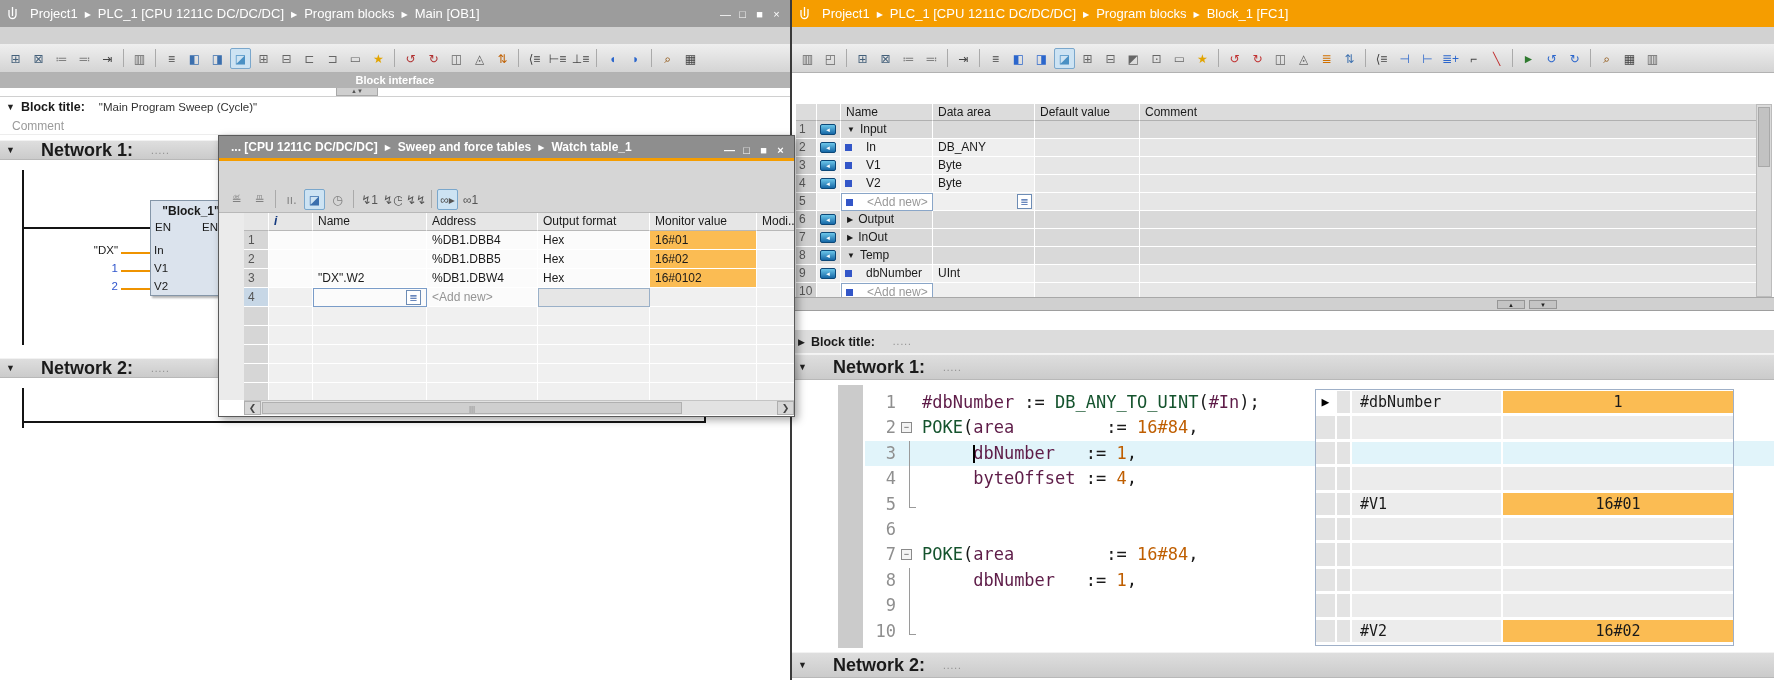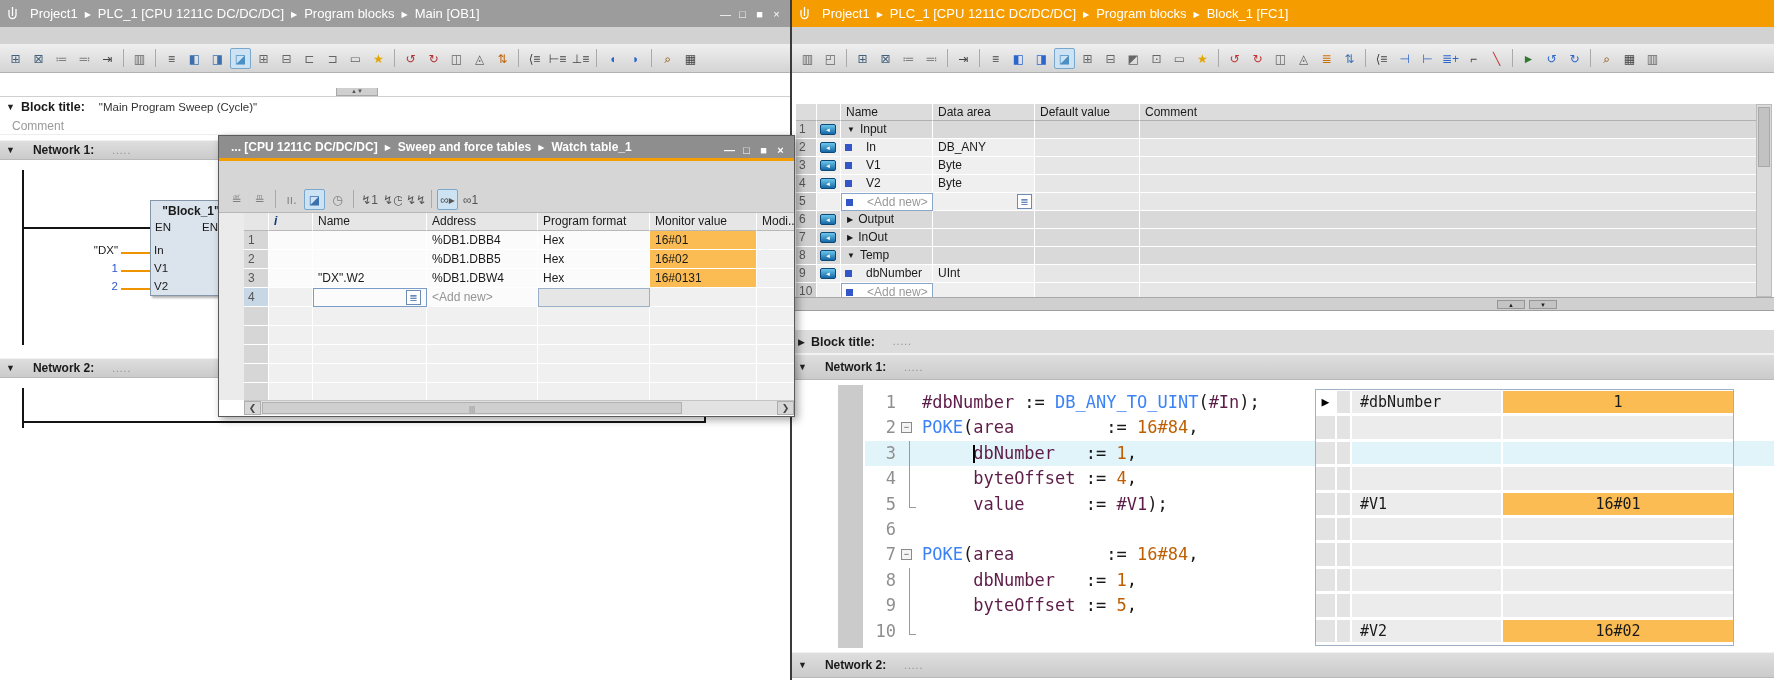--- a/index.html
+++ b/index.html
@@ -32,21 +32,21 @@
     border:1px solid #a8a8a8;border-top:none;font-size:6px;color:#555;text-align:center;line-height:7px}
   .bt-row{position:absolute;left:0;right:0;top:96px;height:20px;border-top:1px solid #d0d0d0;
     display:flex;align-items:center;background:#fff}
   .tri{font-size:9px;margin:0 6px 0 6px;color:#222}
   .b-label{font-weight:bold;font-size:12.5px}
   .b-value{margin-left:14px;font-size:11.5px;color:#333}
   .comment-row{position:absolute;left:0;right:0;top:117px;height:18px;color:#9a9a9a;
     padding-left:12px;line-height:18px;border-bottom:1px solid #ededed}
   .net-bar{position:absolute;left:0;right:0;height:20px;background:linear-gradient(#dedede,#cbcbcb);
     border-top:1px solid #f2f2f2;border-bottom:1px solid #b8b8b8;display:flex;align-items:center}
-  .net-label{font-weight:bold;font-size:12px;margin-left:12px}
+  .net-label{font-weight:bold;font-size:18px;margin-left:20px}
   .net-dots{color:#8e8e8e;font-size:10px;letter-spacing:1px;margin-left:18px}
   
   .lad-wire{position:absolute;background:#141414}
   .lad-wire-o{position:absolute;background:#ef9300}
   .lad-block{position:absolute;left:150px;top:200px;width:82px;height:96px;background:#dbe3ed;
     border:1px solid #8596a8;box-shadow:1.5px 1.5px 2px rgba(0,0,0,.3)}
   .lad-bname{position:absolute;left:0;right:0;top:3px;text-align:center;font-weight:bold;font-size:12px}
   .lad-txt{position:absolute;font-size:11.5px}
   .lad-operand{position:absolute;width:58px;text-align:right;font-size:11.5px}
   .lad-operand.numv{color:#2f55cc}
@@ -104,21 +104,21 @@
   .rn-bar{position:absolute;left:0;right:0;height:26px;background:linear-gradient(#dedede,#cbcbcb);
     border-top:1px solid #f2f2f2;border-bottom:1px solid #b8b8b8;display:flex;align-items:center}
   
   #code-area{position:absolute;left:0;right:0;top:381px;height:271px;background:#fff;overflow:hidden}
   .gutter{position:absolute;left:46px;top:4px;width:25px;height:263px;background:#cbcbcb}
   .code-line,.code-num{font-family:"DejaVu Sans Mono","Liberation Mono",monospace;font-size:17px;
     white-space:pre;position:absolute;line-height:25.4px;height:26px}
   .code-num{width:30px;text-align:right;color:#8f8f8f;left:74px}
   .code-line{left:130px}
   .c-var{color:#5e1c48}
-  .c-fn{color:#3b82f6}
+  .c-fn{color:#14532d}
   .c-num{color:#bf5e00}
   .c-pun{color:#1a1a1a}
   .hl-band{position:absolute;left:73px;width:911px;height:25px;background:#e1f4fa}
   .fold-box{position:absolute;left:109px;width:11px;height:11px;border:1px solid#8a8a8a;background:#f4f4f4;
     font-size:9px;line-height:9px;text-align:center;color:#444}
   .fold-v{position:absolute;left:117px;width:1px;background:#9a9a9a}
   .fold-f{position:absolute;left:117px;width:7px;height:1px;background:#9a9a9a}
   .cursor{position:absolute;left:181px;width:1.5px;height:18px;background:#000}
   
   #mon-pane{position:absolute;left:523px;top:389px;width:419px;height:257px;background:#fff;
@@ -188,20 +188,21 @@
         <span class="tbi" style="color: rgb(68, 68, 68);">⟨≡</span>
         <span class="tbi" style="color: rgb(68, 68, 68);">⊢≡</span>
         <span class="tbi" style="color: rgb(68, 68, 68);">⊥≡</span>
         <span class="tbsep"></span>
         <span class="tbi" style="color: rgb(43, 102, 204);">◖</span>
         <span class="tbi" style="color: rgb(43, 102, 204);">◗</span>
         <span class="tbsep"></span>
         <span class="tbi" style="color: rgb(138, 74, 0);">⌕</span>
         <span class="tbi" style="color: rgb(68, 68, 68);">▦</span>
       </div>
+    <div class="bi-bar"><span>Block interface</span></div>
     <div class="bi-handle">▲▼</div>
     <div class="bt-row">
       <span class="tri">▼</span>
       <span class="b-label">Block title:</span>
       <span class="b-value">"Main Program Sweep (Cycle)"</span>
     </div>
     <div class="comment-row">Comment</div>
     <div class="net-bar" style="top:140px">
       <span class="tri">▼</span>
       <span class="net-label">Network 1:</span>
@@ -468,32 +469,30 @@
         <div class="code-num" style="top: 59.8px;">3</div>
         <div class="fold-v" style="top: 59.8px; height: 25.4px;"></div>
         <div class="code-line" style="top: 59.8px;"><span class="c-pun">     </span><span class="c-var">dbNumber</span><span class="c-pun">   := </span><span class="c-num">1</span><span class="c-pun">,</span></div>
         <div class="cursor" style="top: 63.8px;"></div>
         <div class="code-num" style="top: 85.2px;">4</div>
         <div class="fold-v" style="top: 85.2px; height: 25.4px;"></div>
         <div class="code-line" style="top: 85.2px;"><span class="c-pun">     </span><span class="c-var">byteOffset</span><span class="c-pun"> := </span><span class="c-num">4</span><span class="c-pun">,</span></div>
         <div class="code-num" style="top: 110.6px;">5</div>
         <div class="fold-v" style="top: 110.6px; height: 15px;"></div>
         <div class="fold-f" style="top: 125.6px;"></div>
-        <div class="code-line" style="top: 110.6px;"><span class="c-pun">     </span><span class="c-var">value</span><span class="c-pun">      := </span><span class="c-var">#V1</span><span class="c-pun">);</span></div>
         <div class="code-num" style="top: 136px;">6</div>
         <div class="code-line" style="top: 136px;"></div>
         <div class="code-num" style="top: 161.4px;">7</div>
         <div class="fold-box" style="top: 168.4px;">−</div>
         <div class="code-line" style="top: 161.4px;"><span class="c-fn">POKE</span><span class="c-pun">(</span><span class="c-var">area</span><span class="c-pun">         := </span><span class="c-num">16#84</span><span class="c-pun">,</span></div>
         <div class="code-num" style="top: 186.8px;">8</div>
         <div class="fold-v" style="top: 186.8px; height: 25.4px;"></div>
         <div class="code-line" style="top: 186.8px;"><span class="c-pun">     </span><span class="c-var">dbNumber</span><span class="c-pun">   := </span><span class="c-num">1</span><span class="c-pun">,</span></div>
         <div class="code-num" style="top: 212.2px;">9</div>
         <div class="fold-v" style="top: 212.2px; height: 25.4px;"></div>
-        <div class="code-line" style="top: 212.2px;"><span class="c-pun">     </span><span class="c-var">byteOffset</span><span class="c-pun"> := </span><span class="c-num">5</span><span class="c-pun">,</span></div>
         <div class="code-num" style="top: 237.6px;">10</div>
         <div class="fold-v" style="top: 237.6px; height: 15px;"></div>
         <div class="fold-f" style="top: 252.6px;"></div>
       </div>
     <div id="mon-pane">
         <div class="mp-row" style="top: 0px; height: 25.4px;">
           <div class="mp-cell mp-arrow" style="left: 0px; width: 19px;">▶</div>
           <div class="mp-cell mp-gray" style="left: 21px; width: 13px;"></div>
           <div class="mp-cell mp-light" style="left: 36px; width: 149px; padding-left: 8px;">#dbNumber</div>
           <div class="mp-cell mp-orange" style="left: 187px; width: 230px;">1</div>
@@ -594,21 +593,21 @@
         <span class="tbi hl" style="color: rgb(85, 85, 85);">∞▸</span>
         <span class="tbi" style="color: rgb(85, 85, 85);">∞1</span>
       </div>
     <div class="wt-margin"></div>
     <div id="watch-table">
         <div class="wt-row wt-head">
           <div class="wt-cell" style="width: 25px; height: 18px;"></div>
           <div class="wt-cell" style="width: 44px; height: 18px; font-style: italic; font-weight: bold; color: rgb(19, 57, 127);">i</div>
           <div class="wt-cell" style="width: 114px; height: 18px;">Name</div>
           <div class="wt-cell" style="width: 111px; height: 18px;">Address</div>
-          <div class="wt-cell" style="width: 112px; height: 18px;">Program format</div>
+          <div class="wt-cell" style="width: 112px; height: 18px;">Output format</div>
           <div class="wt-cell" style="width: 107px; height: 18px;">Monitor value</div>
           <div class="wt-cell" style="width: 38px; height: 18px;">Modi...</div>
         </div>
         <div class="wt-row">
           <div class="wt-cell wt-num" style="width: 25px; height: 19px;">1</div>
           <div class="wt-cell wt-white" style="width: 44px; height: 19px;"></div>
           <div class="wt-cell wt-white" style="width: 114px; height: 19px;"></div>
           <div class="wt-cell wt-white" style="width: 111px; height: 19px;">%DB1.DBB4</div>
           <div class="wt-cell wt-white" style="width: 112px; height: 19px;">Hex</div>
           <div class="wt-cell wt-mon" style="width: 107px; height: 19px;">16#01</div>
@@ -622,21 +621,21 @@
           <div class="wt-cell wt-white" style="width: 112px; height: 19px;">Hex</div>
           <div class="wt-cell wt-mon" style="width: 107px; height: 19px;">16#02</div>
           <div class="wt-cell wt-gray" style="width: 38px; height: 19px;"></div>
         </div>
         <div class="wt-row">
           <div class="wt-cell wt-num" style="width: 25px; height: 19px;">3</div>
           <div class="wt-cell wt-white" style="width: 44px; height: 19px;"></div>
           <div class="wt-cell wt-white" style="width: 114px; height: 19px;">"DX".W2</div>
           <div class="wt-cell wt-white" style="width: 111px; height: 19px;">%DB1.DBW4</div>
           <div class="wt-cell wt-white" style="width: 112px; height: 19px;">Hex</div>
-          <div class="wt-cell wt-mon" style="width: 107px; height: 19px;">16#0131</div>
+          <div class="wt-cell wt-mon" style="width: 107px; height: 19px;">16#0102</div>
           <div class="wt-cell wt-gray" style="width: 38px; height: 19px;"></div>
         </div>
         <div class="wt-row">
           <div class="wt-cell wt-num" style="width: 25px; height: 19px; background: rgb(199, 215, 230);">4</div>
           <div class="wt-cell wt-gray" style="width: 44px; height: 19px;"></div>
           <div class="wt-cell wt-white" style="width: 114px; height: 19px; border: 1px solid rgb(122, 156, 200); justify-content: flex-end; display: flex; align-items: center;">
             <span class="dd-btn">≣</span>
           </div>
           <div class="wt-cell wt-white" style="width: 111px; height: 19px;"><span class="wt-addr-new">&lt;Add new&gt;</span></div>
           <div class="wt-cell wt-gray" style="width: 112px; height: 19px; border: 1px solid rgb(154, 176, 200); background: rgb(230, 230, 230);"></div>

